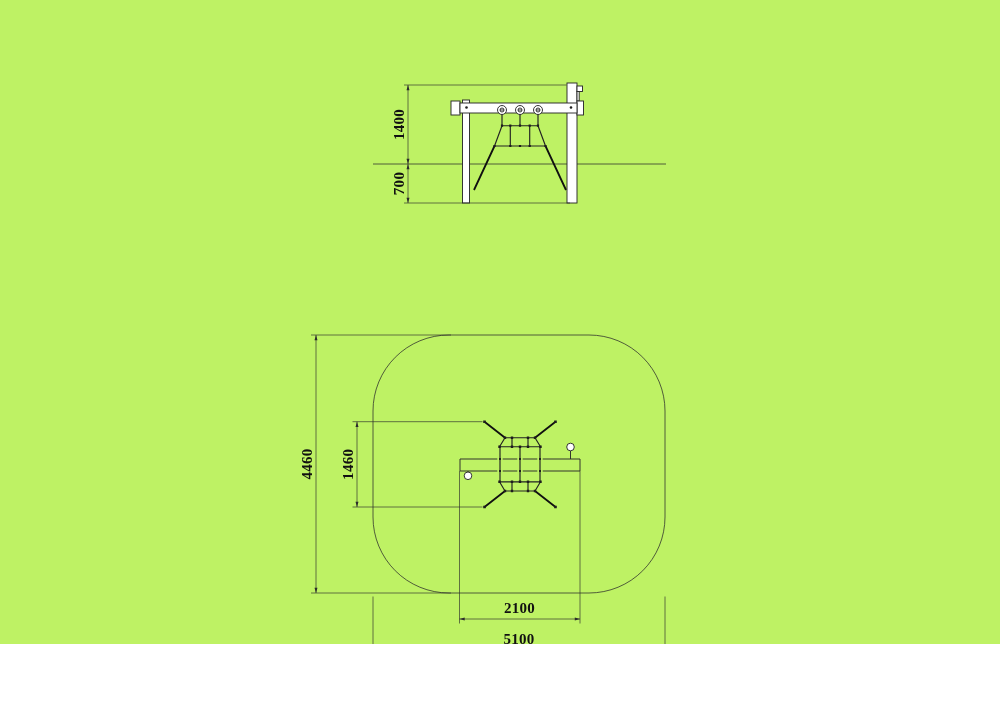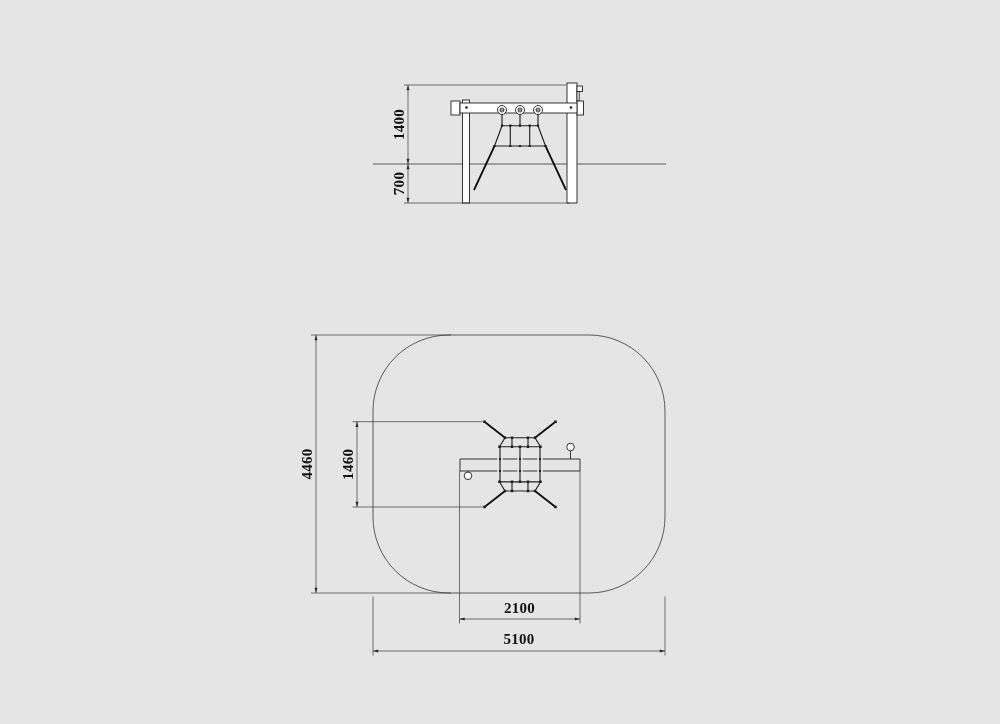--- a/index.html
+++ b/index.html
@@ -1,16 +1,16 @@
 <!DOCTYPE html>
 <html><head>
 <meta charset="utf-8">
 <style>
   html,body{margin:0;padding:0;background:#fff;}
-  .canvas{position:relative;width:1000px;height:724px;background:#e5e5e5;overflow:hidden;}
+  .canvas{position:relative;width:1000px;height:644px;background:#bef264;overflow:hidden;}
   svg{display:block;}
   .thin   {stroke:#2b2b2b;stroke-width:.75;fill:none;}
   .outl   {stroke:#2b2b2b;stroke-width:.95;fill:#ffffff;}
   .oline  {stroke:#2b2b2b;stroke-width:.95;fill:none;}
   .rope   {stroke:#222222;stroke-width:1.15;fill:none;}
   .thick  {stroke:#101010;stroke-width:1.8;fill:none;}
   .dim    {stroke:#2b2b2b;stroke-width:.65;fill:none;}
   .arrow  {fill:#2b2b2b;stroke:none;}
   .sq     {fill:#1d1d1d;stroke:none;}
   .bolt   {fill:#1d1d1d;stroke:none;}

